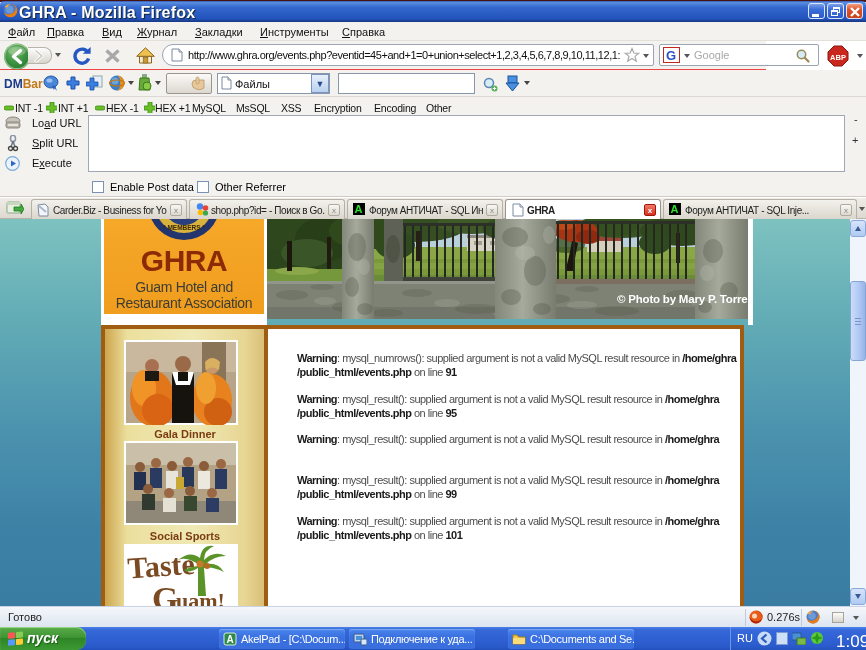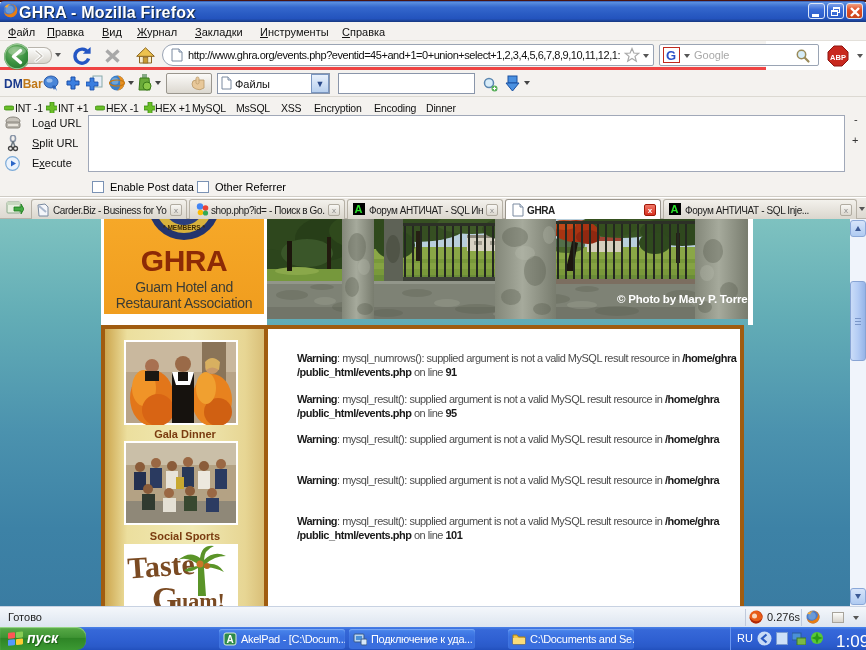--- a/index.html
+++ b/index.html
@@ -8,21 +8,21 @@
 #title{left:0;top:1px;width:866px;height:21px;border-radius:4px 4px 0 0;background:linear-gradient(180deg,#2b50a8 0%,#5a8fe0 6%,#3568cd 30%,#2a5cc4 60%,#2353bd 85%,#16377e 100%);}
 #titletxt{left:19px;top:4px;color:#fff;font-weight:bold;font-size:16px;text-shadow:1px 1px 1px #123;letter-spacing:.2px}
 .winbtn{top:3px;width:17px;height:16px;border-radius:3px;border:1px solid #dce6f8}
 #btnmin{left:808px;background:linear-gradient(180deg,#7ba0e8,#3a6cd8 40%,#2c5cc8)}
 #btnres{left:827px;background:linear-gradient(180deg,#7ba0e8,#3a6cd8 40%,#2c5cc8)}
 #btncls{left:846px;background:linear-gradient(180deg,#f0a080,#e0502a 40%,#c84318)}
 
 #menubar{left:0;top:22px;width:866px;height:19px;background:#f4f2ef;border-bottom:1px solid #e3e0da;font-size:11px;color:#111}
 .mi{position:absolute;top:4px}
 
-#navbar{left:0;top:41px;width:766px;height:29px;background:#f4f2ef;border-bottom:3px solid #ef4444}
+#navbar{left:0;top:41px;width:766px;height:29px;background:#f4f2ef;border-bottom:1px solid #ef4444}
 
 #dmbar{left:0;top:70px;width:866px;height:27px;background:#f4f2ef;border-bottom:1px solid #dcd9d2}
 
 #hackbar{left:0;top:97px;width:866px;height:100px;background:#f4f2ef;border-bottom:1px solid #cfccc5;font-size:11px}
 #hbmenu{position:absolute;left:0;top:2px;height:15px;width:866px;color:#101010}
 .hbi{position:absolute;top:3px;letter-spacing:-.2px;font-size:10.5px}
 #hbta{position:absolute;left:88px;top:18px;width:757px;height:57px;background:#fff;border:1px solid #a0a8b8}
 .hblbl{position:absolute;left:32px;color:#101010}
 .cb{position:absolute;top:84px;width:12px;height:12px;background:#fff;border:1px solid #7a92b4}
 
@@ -222,21 +222,21 @@
   <span class="hbi" style="left:106px">HEX -1</span>
   <svg style="position:absolute;left:144px;top:3px" width="11" height="11">
         <path d="M4 0 L8 0 L8 4 L12 4 L12 8 L8 8 L8 12 L4 12 L4 8 L0 8 L0 4 L4 4 Z" fill="#6abe28" stroke="#3a8a10" stroke-width=".8"></path>
       </svg>
   <span class="hbi" style="left:155px">HEX +1</span>
   <span class="hbi" style="left:192px">MySQL</span>
   <span class="hbi" style="left:236px">MsSQL</span>
   <span class="hbi" style="left:281px">XSS</span>
   <span class="hbi" style="left:314px">Encryption</span>
   <span class="hbi" style="left:374px">Encoding</span>
-  <span class="hbi" style="left:426px">Dinner</span>
+  <span class="hbi" style="left:426px">Other</span>
  </div>
  <div id="hbta"></div>
  <svg style="position:absolute;left:5px;top:19px" width="17" height="14">
       <ellipse cx="8" cy="5" rx="7" ry="4" fill="#c8c4bc" stroke="#8a867e"></ellipse>
       <rect x="1" y="6" width="14" height="6" rx="2" fill="#b8b4ac" stroke="#8a867e"></rect>
       <rect x="3" y="8" width="10" height="2" fill="#e8e4dc"></rect>
     </svg>
  <svg style="position:absolute;left:7px;top:38px" width="13" height="17">
       <ellipse cx="6" cy="3.5" rx="2.5" ry="3.2" fill="none" stroke="#8a96a8" stroke-width="1.6"></ellipse>
       <path d="M6 6 L4 12 M6 6 L8 12" stroke="#68747e" stroke-width="1.4"></path>
@@ -542,20 +542,21 @@
         </div>
      <div class="warn" style="top:63px">
           <div style="white-space:nowrap"><b>Warning</b>: mysql_result(): supplied argument is not a valid MySQL result resource in <b>/home/ghra</b></div>
           <div style="white-space:nowrap"><b>/public_html/events.php</b> on line <b>95</b></div>
         </div>
      <div class="warn" style="top:103px">
           <div style="white-space:nowrap"><b>Warning</b>: mysql_result(): supplied argument is not a valid MySQL result resource in <b>/home/ghra</b></div>
         </div>
      <div class="warn" style="top:144px">
           <div style="white-space:nowrap"><b>Warning</b>: mysql_result(): supplied argument is not a valid MySQL result resource in <b>/home/ghra</b></div>
+          <div style="white-space:nowrap"><b>/public_html/events.php</b> on line <b>99</b></div>
         </div>
      <div class="warn" style="top:185px">
           <div style="white-space:nowrap"><b>Warning</b>: mysql_result(): supplied argument is not a valid MySQL result resource in <b>/home/ghra</b></div>
           <div style="white-space:nowrap"><b>/public_html/events.php</b> on line <b>101</b></div>
         </div>
    </div>
  </div>
 </div>
 <div class="abs" id="sbar">
  <div class="abs" style="left:0px;top:1px;width:16px;height:17px;background:linear-gradient(180deg,#d6e4fa,#b0cbf2);border:1px solid #8ba8d8;border-radius:3px"></div>

